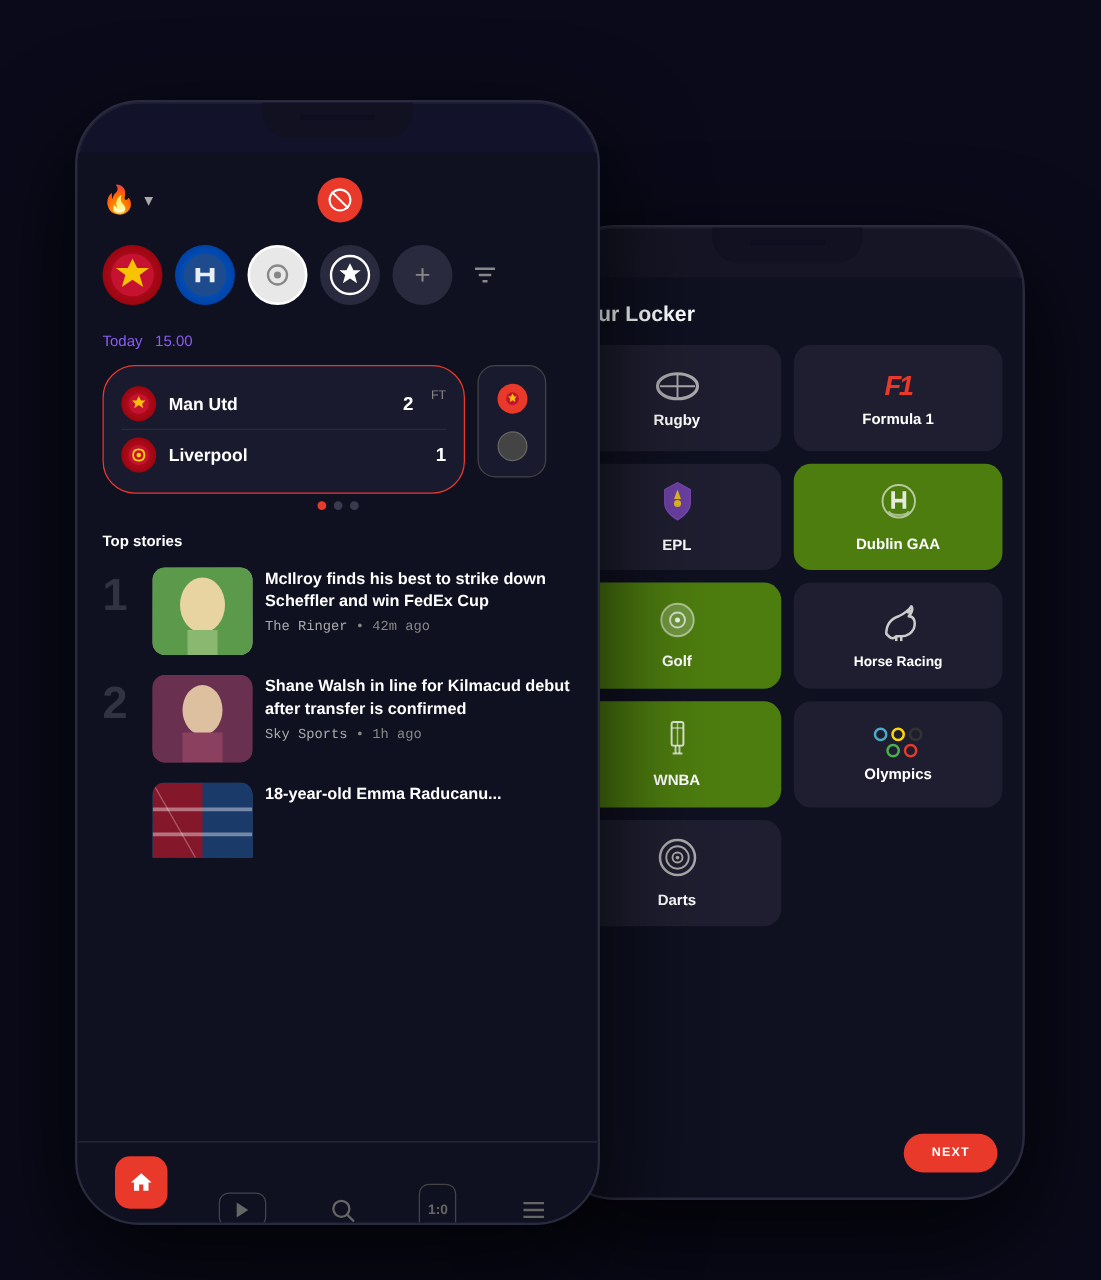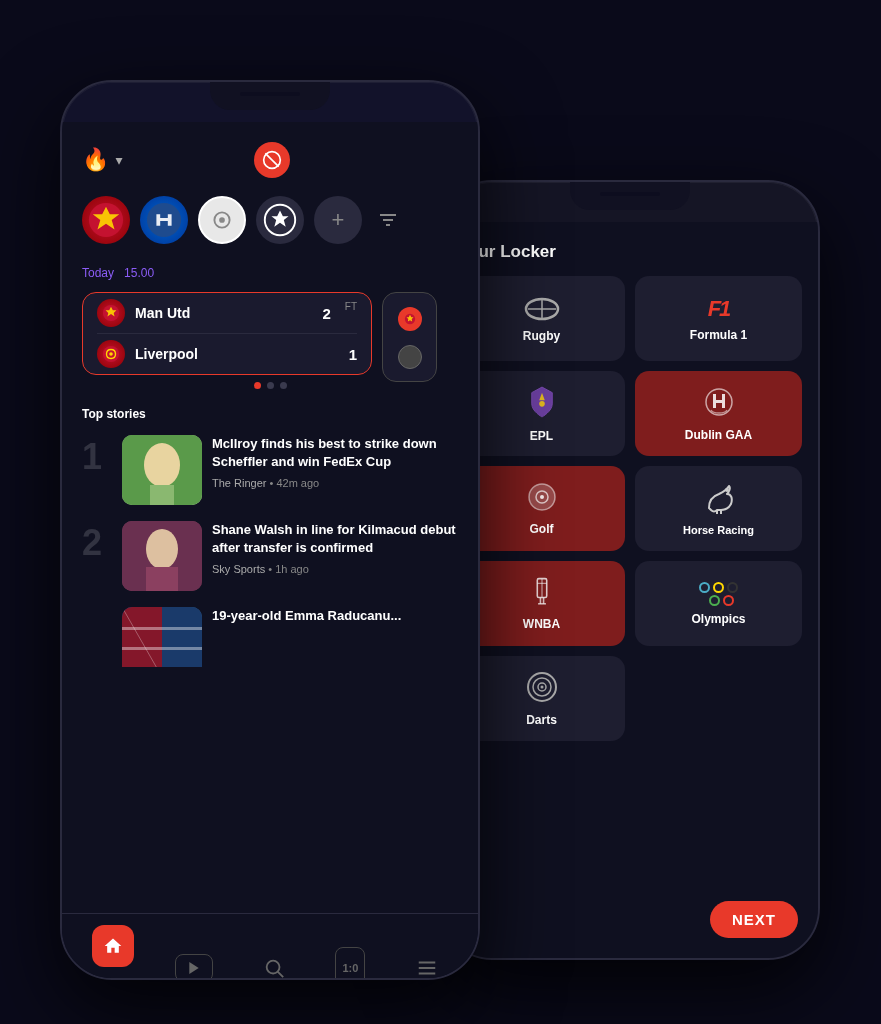--- a/index.html
+++ b/index.html
@@ -167,23 +167,23 @@
 
     .section-sub {
       font-size: 12px;
       color: #8b5cf6;
       margin-bottom: 12px;
     }
 
     
     .score-card {
       background: #1a1a2e;
-      border-radius: 14px;
+      border-radius: 26px;
       border: 1.5px solid #e8392a;
-      padding: 0 14px;
+      padding: 10px 14px;
       margin-bottom: 6px;
       width: 290px;
     }
 
     .score-row {
       display: flex;
       align-items: center;
       gap: 10px;
       padding: 6px 0;
     }
@@ -297,20 +297,21 @@
       font-size: 13px;
       font-weight: 600;
       color: white;
       line-height: 1.4;
       margin-bottom: 6px;
     }
 
     .story-meta {
       font-size: 11px;
       color: #888;
+      font-family: Liberation Mono, monospace;
     }
 
     .story-meta .source {
       color: #aaa;
       font-weight: 500;
     }
 
     
     .bottom-nav {
       position: absolute;
@@ -375,21 +376,21 @@
       justify-content: center;
       gap: 6px;
       cursor: pointer;
     }
 
     .grid-cell.dark {
       background: #1e1e30;
     }
 
     .grid-cell.red {
-      background: #7f1d1d;
+      background: #4d7c0f;
     }
 
     .grid-label {
       font-size: 12px;
       font-weight: 600;
       color: white;
     }
 
     
     .f1-text {
@@ -412,21 +413,21 @@
     .ring-green { border-color: #4CAF50; }
     .ring-red { border-color: #e8392a; }
 
     
     .next-button {
       position: absolute;
       bottom: 20px;
       right: 20px;
       background: #e8392a;
       color: white;
-      font-size: 15px;
+      font-size: 10px;
       font-weight: 700;
       padding: 10px 22px;
       border-radius: 22px;
       cursor: pointer;
       letter-spacing: 1px;
     }
 
     
     .logo-man-utd {
       background: radial-gradient(circle, #c41230, #8b0000);
@@ -747,21 +748,21 @@
             <div class="story-img-placeholder story-img-3">
               <svg viewBox="0 0 80 70" width="80" height="70">
                 <rect width="80" height="70" fill="#1a3a6a"></rect>
                 <rect x="0" y="0" width="40" height="70" fill="#cc0000" opacity="0.6"></rect>
                 <rect x="0" y="20" width="80" height="3" fill="white" opacity="0.4"></rect>
                 <rect x="0" y="40" width="80" height="3" fill="white" opacity="0.4"></rect>
                 <line x1="0" y1="0" x2="40" y2="70" stroke="white" opacity="0.3" stroke-width="1"></line>
               </svg>
             </div>
             <div class="story-text-wrap">
-              <div class="story-headline">19-year-old Emma Raducanu...</div>
+              <div class="story-headline">18-year-old Emma Raducanu...</div>
             </div>
           </div>
         </div>
 
       </div>
 
       <div class="bottom-nav">
         <div class="nav-item active">
           <svg viewBox="0 0 24 24" width="20" height="20">
             <path d="M10 20v-6h4v6h5v-8h3L12 3 2 12h3v8z" fill="white"></path>

